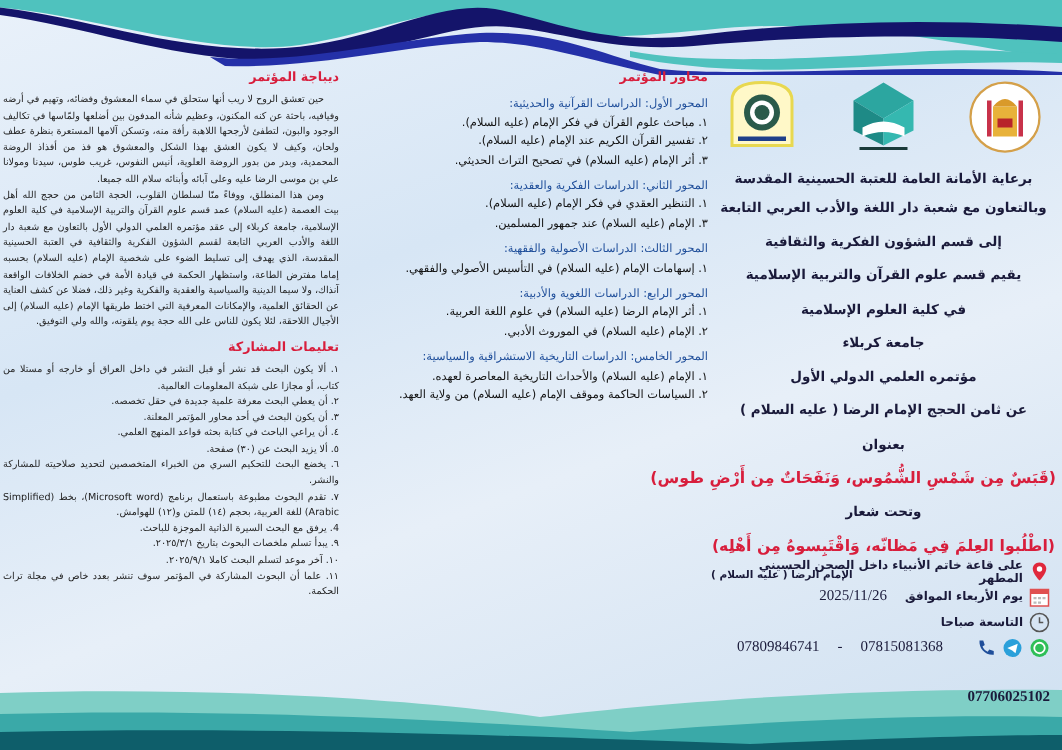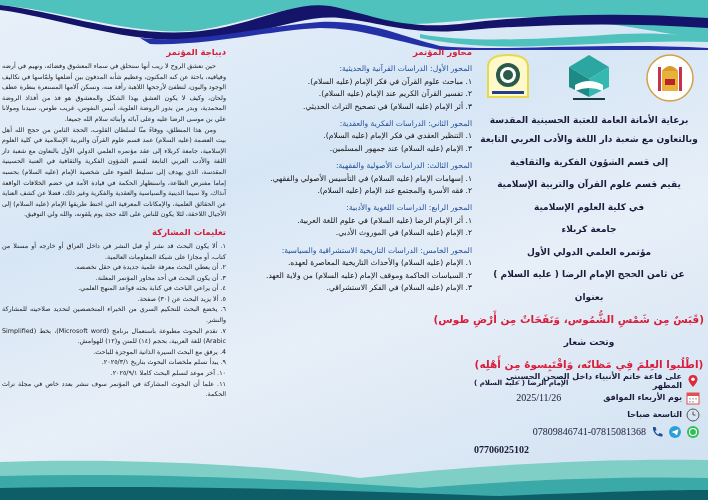--- a/index.html
+++ b/index.html
@@ -35,25 +35,25 @@
   .red-title { color: #d81e3c; font-size: 10.5px !important; }
   .small-attr { font-size: 7px !important; height: 14px !important; line-height: 14px !important; text-align: left; padding-right: 30px; }
   .info {
     position: absolute; top: 372px; right: 8px; width: 226px;
     font-size: 8px; font-weight: bold; color: #1a1a3a;
   }
   .info-row { display: flex; flex-direction: row; align-items: center; height: 17px; gap: 4px; }
   .info-row .ic { width: 14px; height: 14px; flex: 0 0 14px; }
   .phones {
     font-family: "Liberation Serif", serif; font-weight: normal; font-size: 10px; direction: ltr;
-    display: flex; justify-content: flex-end; width: 100%;
-  }
-  .date { font-family: "Liberation Serif", serif; font-weight: normal; font-size: 10px; margin-right: 38px; }
+    display: flex; gap: 12px; justify-content: center; width: 100%;
+  }
+  .date { font-family: "Liberation Serif", serif; font-weight: normal; font-size: 10px; margin-right: 8px; }
   .phone3 {
-    font-family: "Liberation Serif", serif; font-size: 10px; text-align: left; margin-top: 4px;
+    font-family: "Liberation Serif", serif; font-size: 10px; text-align: right; margin-top: 19px;
   }
 
   
   .mid-content { position: absolute; top: 46px; right: 10px; width: 218px; font-size: 7.6px; line-height: 12.4px; }
   .section-title { color: #d81e3c; font-weight: bold; font-size: 8.5px; margin-bottom: 3px; }
   .axis-title { color: #1f4e9a; margin-top: 5px; }
   .axis-item { color: #111; }
 
   
   .left-content { position: absolute; top: 46px; right: 10px; width: 224px; font-size: 6.4px; line-height: 10.6px; text-align: justify; color: #222; }
@@ -198,30 +198,28 @@
     <div class="axis-item">١. مباحث علوم القرآن في فكر الإمام (عليه السلام).</div>
     <div class="axis-item">٢. تفسير القرآن الكريم عند الإمام (عليه السلام).</div>
     <div class="axis-item">٣. أثر الإمام (عليه السلام) في تصحيح التراث الحديثي.</div>
 
     <div class="axis-title">المحور الثاني: الدراسات الفكرية والعقدية:</div>
     <div class="axis-item">١. التنظير العقدي في فكر الإمام (عليه السلام).</div>
     <div class="axis-item">٣. الإمام (عليه السلام) عند جمهور المسلمين.</div>
 
     <div class="axis-title">المحور الثالث: الدراسات الأصولية والفقهية:</div>
     <div class="axis-item">١. إسهامات الإمام (عليه السلام) في التأسيس الأصولي والفقهي.</div>
-    <div class="axis-item">٢. فقه الأسرة والمجتمع عند الإمام (عليه السلام).</div>
 
     <div class="axis-title">المحور الرابع: الدراسات اللغوية والأدبية:</div>
     <div class="axis-item">١. أثر الإمام الرضا (عليه السلام) في علوم اللغة العربية.</div>
     <div class="axis-item">٢. الإمام (عليه السلام) في الموروث الأدبي.</div>
 
     <div class="axis-title">المحور الخامس: الدراسات التاريخية الاستشراقية والسياسية:</div>
     <div class="axis-item">١. الإمام (عليه السلام) والأحداث التاريخية المعاصرة لعهده.</div>
     <div class="axis-item">٢. السياسات الحاكمة وموقف الإمام (عليه السلام) من ولاية العهد.</div>
-    <div class="axis-item">٣. الإمام (عليه السلام) في الفكر الاستشراقي.</div>
   </div>
 </section>
 
 <section class="column col-left">
   <div class="left-content">
     <div class="section-title">ديباجة المؤتمر</div>
     <p class="para">حين تعشق الروح لا ريب أنها ستحلق في سماء المعشوق وفضائه، وتهيم في أرضه وفيافيه، باحثة عن كنه المكنون، وعظيم شأنه المدفون بين أضلعها ولمّاسها في تكاليف الوجود والبون، لتطفئ لأرجحها اللاهبة رأفة منه، وتسكن آلامها المستعرة بنظرة عطف ولحان، وكيف لا يكون العشق بهذا الشكل والمعشوق هو فذ من أفذاذ الروضة المحمدية، وبدر من بدور الروضة العلوية، أنيس النفوس، غريب طوس، سيدنا ومولانا علي بن موسى الرضا عليه وعلى آبائه وأبنائه سلام الله جميعا.</p>
     <p class="para">ومن هذا المنطلق، ووفاءً منّا لسلطان القلوب، الحجة الثامن من حجج الله أهل بيت العصمة (عليه السلام) عمد قسم علوم القرآن والتربية الإسلامية في كلية العلوم الإسلامية، جامعة كربلاء إلى عقد مؤتمره العلمي الدولي الأول بالتعاون مع شعبة دار اللغة والأدب العربي التابعة لقسم الشؤون الفكرية والثقافية في العتبة الحسينية المقدسة، الذي يهدف إلى تسليط الضوء على شخصية الإمام (عليه السلام) بحسبه إماما مفترض الطاعة، واستظهار الحكمة في قيادة الأمة في خضم الخلافات الواقعة آنذاك، ولا سيما الدينية والسياسية والعقدية والفكرية وغير ذلك، فضلا عن كشف العناية عن الحقائق العلمية، والإمكانات المعرفية التي اختط طريقها الإمام (عليه السلام) إلى الأجيال اللاحقة، لئلا يكون للناس على الله حجة يوم يلقونه، والله ولي التوفيق.</p>
 
     <div class="section-title rules-title">تعليمات المشاركة</div>

